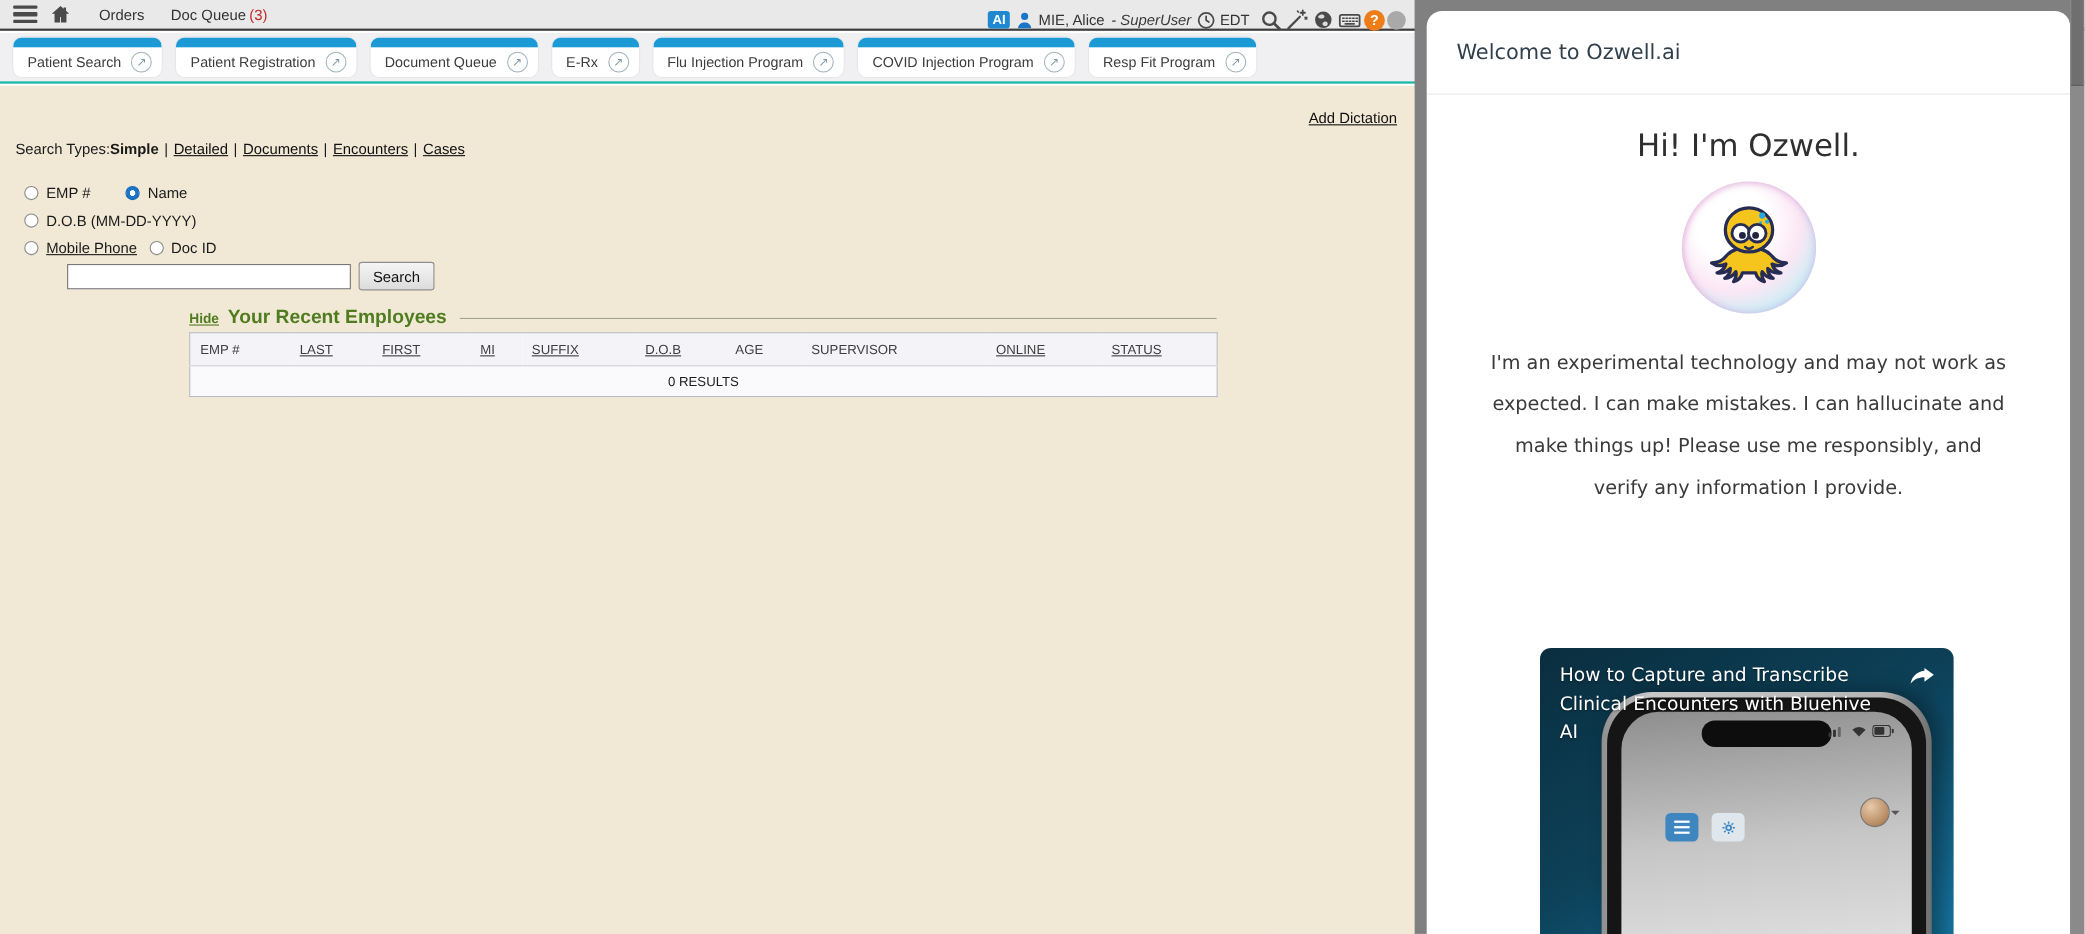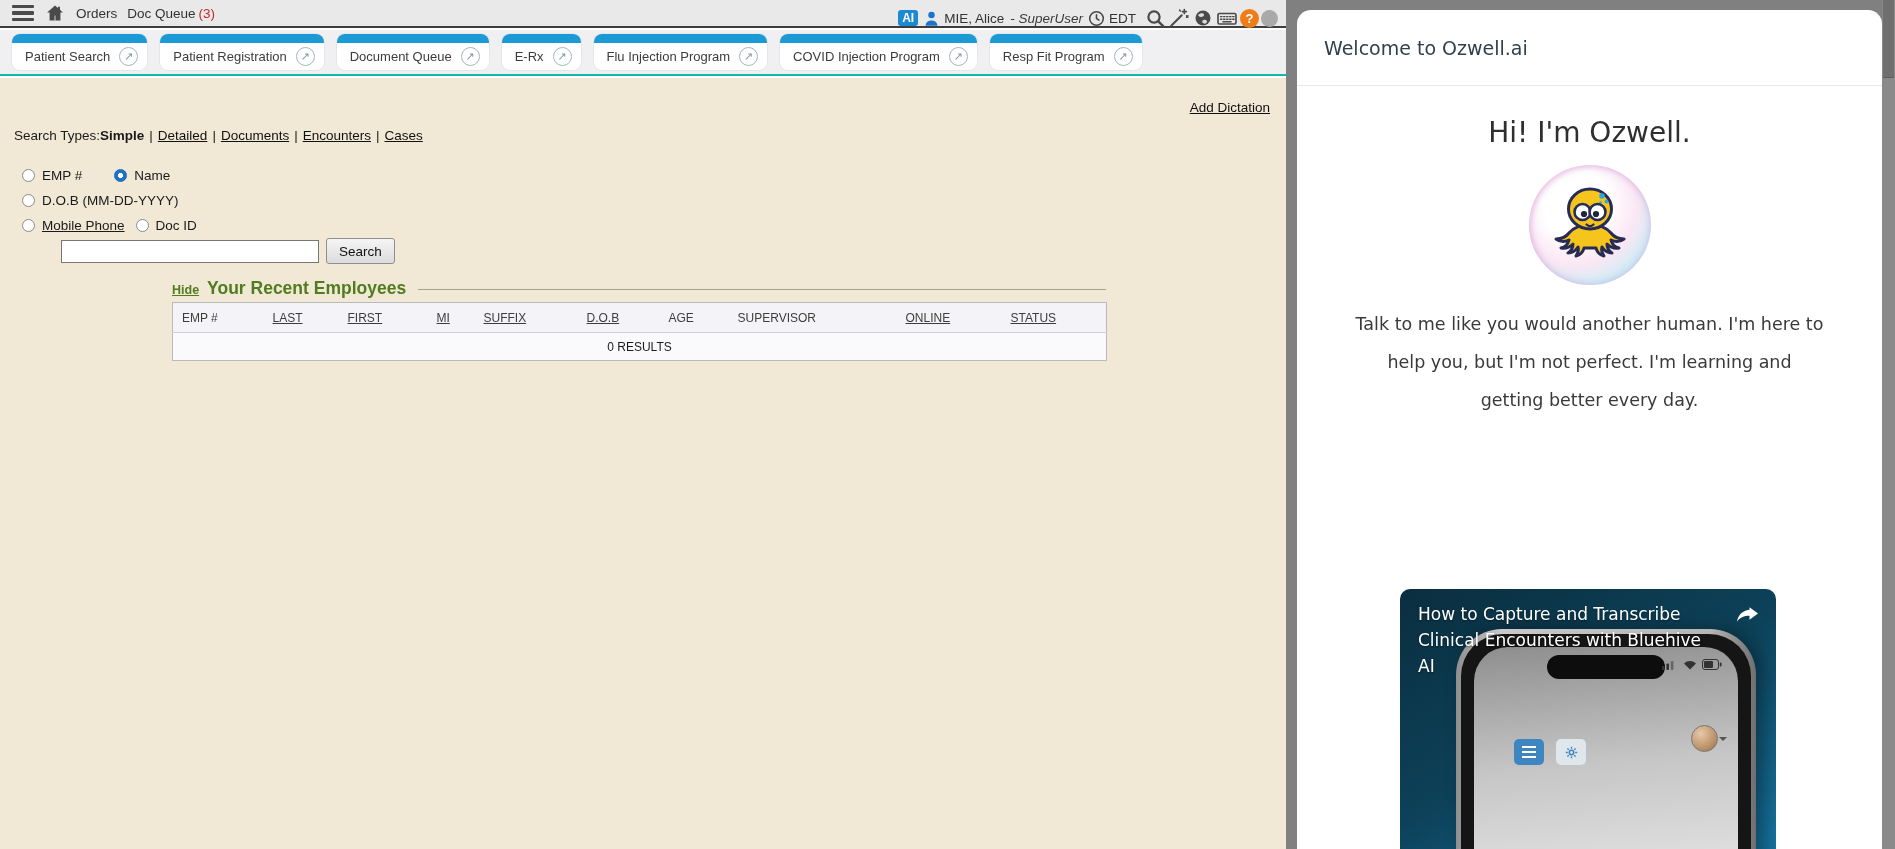--- a/index.html
+++ b/index.html
@@ -8,21 +8,21 @@
   .screen { position:relative; width:1895px; height:849px; }
 
   
   .topbar { position:absolute; top:0; left:0; width:100%; height:28px;
             background:#e9e9e9; border-bottom:2px solid #3e3e3e;
             display:flex; align-items:center; font-size:13.5px; color:#333; }
   .topbar .left { display:flex; align-items:center; gap:10px; padding-left:12px; }
   .hamburger { width:22px; height:16px; display:flex; flex-direction:column; justify-content:space-between; cursor:pointer; }
   .hamburger i { display:block; height:3.2px; background:#4a4a4a; border-radius:1px; }
   .ticon { width:22px; height:22px; display:flex; align-items:center; justify-content:center; }
-  .crumb { margin-left:0; cursor:pointer; }
+  .crumb { margin-left:14px; cursor:pointer; }
   .crumb-count { color:#c02b2b; margin-left:3px; }
   .topbar .right { position:absolute; right:617px; top:0; height:36px; display:flex; align-items:center; gap:2px; }
   .ai-badge { background:#1e88d0; color:#fff; font-weight:bold; font-size:12px;
               padding:2px 4px; border-radius:3px; line-height:1; }
   .user-role { font-style:italic; color:#3a3a3a; margin-left:4px; }
   .help-circle { width:19px; height:19px; border-radius:50%; background:#ee7d18; color:#fff;
                  font-weight:bold; font-size:13px; display:flex; align-items:center; justify-content:center; }
   .status-dot { width:17px; height:17px; border-radius:50%; background:#a9a9a9; }
 
   
@@ -357,21 +357,21 @@
           <circle cx="66.5" cy="26.5" r="1.9" fill="#29a9dd"></circle>
           <circle cx="60.5" cy="27.5" r="1.3" fill="#29a9dd"></circle>
           <circle cx="42.5" cy="37" r="8" fill="#fff" stroke="#272c55" stroke-width="2.6"></circle>
           <circle cx="57.5" cy="37" r="8" fill="#fff" stroke="#272c55" stroke-width="2.6"></circle>
           <circle cx="44" cy="39" r="3.1" fill="#20243f"></circle>
           <circle cx="56" cy="39" r="3.1" fill="#20243f"></circle>
           <path d="M46.5 49.5 c2.2 2.2 4.8 2.2 7 0" fill="none" stroke="#272c55" stroke-width="2.2" stroke-linecap="round"></path>
         </svg>
       </div>
 
-      <p class="oz-para second">Talk to me like you would another human. I'm here to help you, but I'm not perfect. I'm learning and getting better every day.</p>
+      <p class="oz-para">I'm an experimental technology and may not work as expected. I can make mistakes. I can hallucinate and make things up! Please use me responsibly, and verify any information I provide.</p>
 
       <div class="video">
         <div class="phone">
           <div class="phone-bezel">
             <div class="phone-screen">
               <div class="notch"></div>
               <div class="pstatus">
                 <svg width="16" height="11" viewBox="0 0 16 11">
                     <rect x="0" y="7" width="2.6" height="4" rx="0.8" fill="#333"></rect>
                     <rect x="4.4" y="4.5" width="2.6" height="6.5" rx="0.8" fill="#333"></rect>

